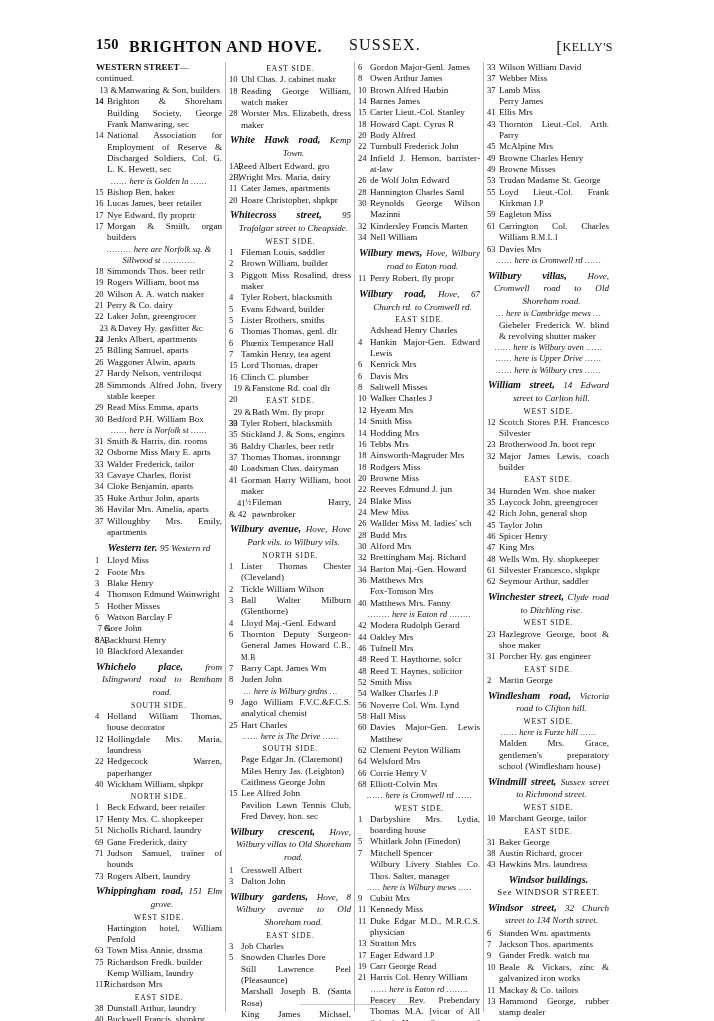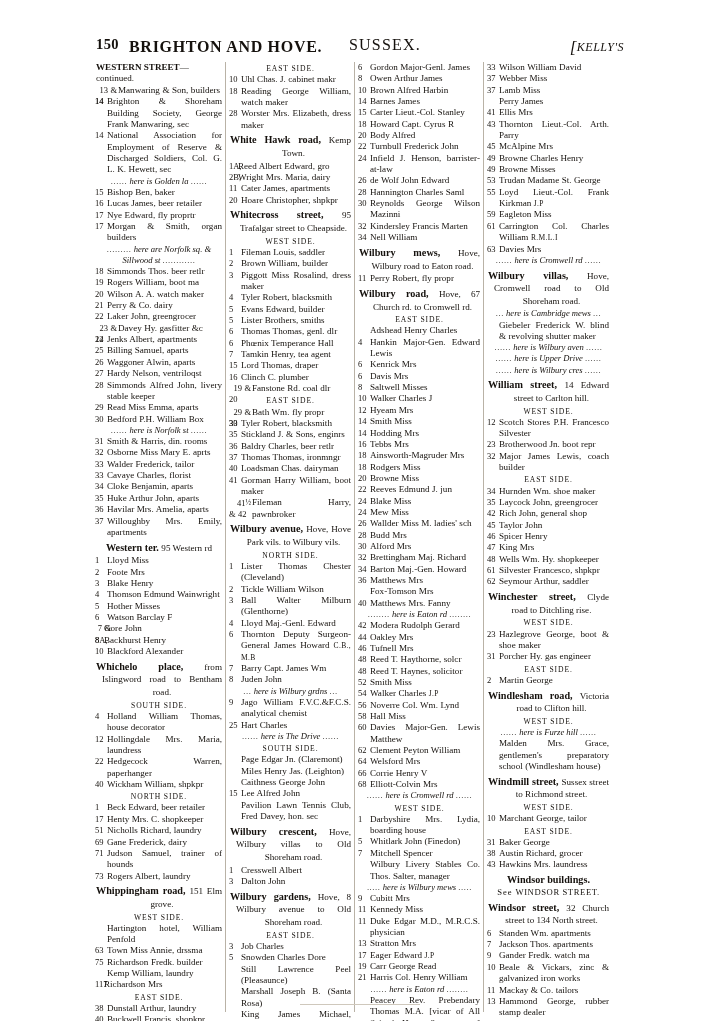--- a/index.html
+++ b/index.html
@@ -46,25 +46,24 @@
     font-weight: bold;
   }
   .runhead .county {
     position: absolute;
     left: 253px; top: 0px;
     font-size: 16px;
     letter-spacing: 1.2px;
   }
   .runhead .pub {
     position: absolute;
-    right: 0; top: 2px;
+    right: 11px; top: 2px;
     font-size: 12px;
     font-variant: small-caps;
     letter-spacing: .5px;
-    font-style: italic;
   }
   .runhead .pub .brk { font-size: 17px; font-variant: normal; vertical-align: -2px; }
 
   
   .cols {
     position: absolute;
     left: 96px;
     top: 62px;
     width: 528px;
     height: 950px;
@@ -113,20 +112,21 @@
   
   .street {
     font-size: 10.2px;
     line-height: 11.6px;
     font-weight: bold;
     margin: 3.5px 0 1px 0;
     text-align: justify;
     text-align-last: center;
     text-indent: -6px;
     padding-left: 6px;
+    font-style: italic;
   }
   .street .rest {
     font-weight: normal;
     font-size: 9.1px;
   }
   .street.ctr { text-align: center; text-align-last: center; text-indent: 0; padding-left: 0;}
 
   .contd {
     font-size: 9.1px;
     line-height: 11px;

